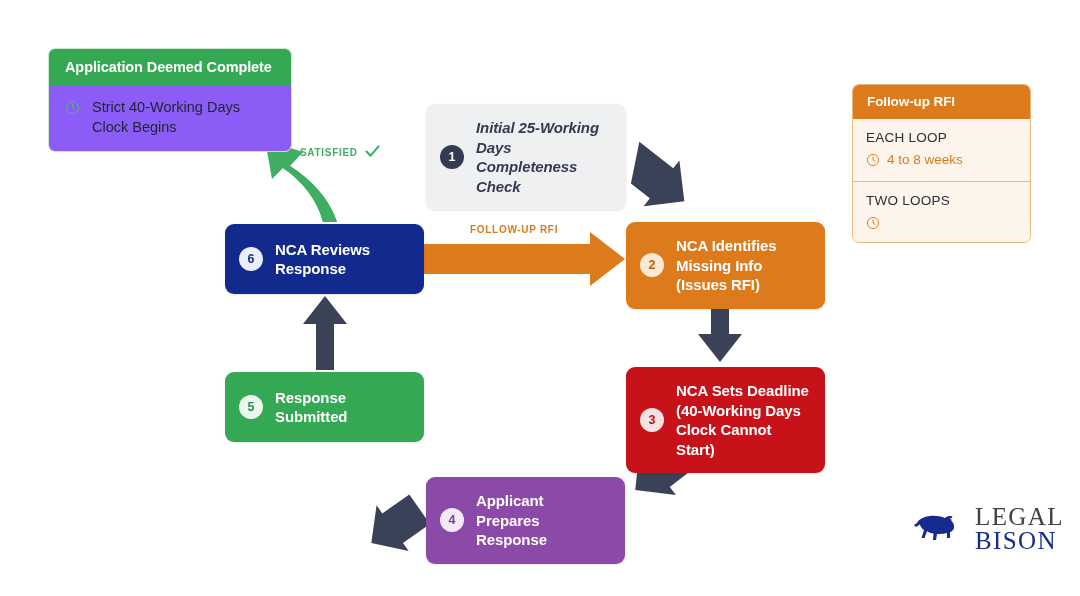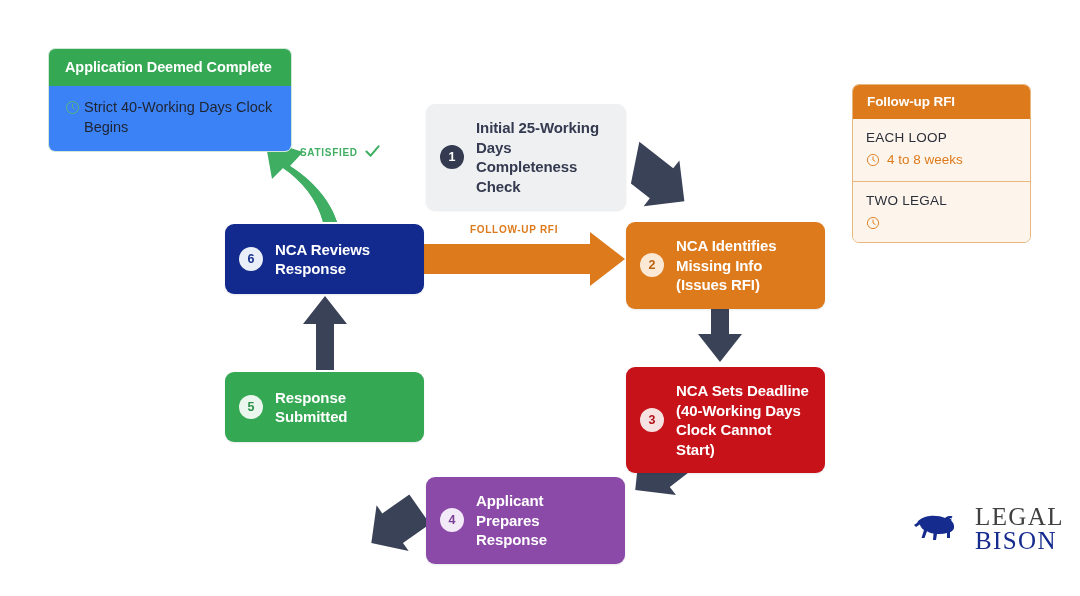--- a/index.html
+++ b/index.html
@@ -28,21 +28,21 @@
     font-size:12.5px;font-weight:700;line-height:1;
   }
   .node .ntext{
     font-size:15px;font-weight:700;line-height:1.30;
     letter-spacing:-0.1px;
   }
 
   
   #node1{left:426px;top:104px;width:200px;min-height:84px;background:#eff0f2;}
   #node1 .badge{background:#343a50;color:#ffffff;}
-  #node1 .ntext{color:#343a50;}
+  #node1 .ntext{color:#343a50;font-style:italic;}
 
   
   #node2{left:626px;top:222px;width:199px;min-height:74px;background:#dd7a1c;}
   #node2 .badge{background:#fbe9d6;color:#b96413;}
   #node2 .ntext{color:#ffffff;}
 
   
   #node3{left:626px;top:367px;width:199px;min-height:76px;background:#c7121a;}
   #node3 .badge{background:#f7e2e2;color:#b21219;}
   #node3 .ntext{color:#ffffff;}
@@ -67,23 +67,23 @@
     position:absolute;left:48px;top:48px;width:242px;
     border:1px solid #cfe8d6;border-radius:7px;overflow:hidden;
     background:#f3faf5;
   }
   #complete-card .cc-head{
     background:#34a853;color:#ffffff;
     font-size:14.5px;font-weight:700;letter-spacing:-0.1px;
     padding:10px 14px 11px 16px;
   }
   #complete-card .cc-body{
-    display:flex;align-items:flex-start;gap:4px;
+    display:flex;align-items:flex-start;gap:12px;
     padding:12px 14px 14px 16px;
-    background:#3b82f6;
+    background:#8b5cf6;
   }
   #complete-card .cc-text{
     font-size:14.5px;color:#1f2430;line-height:1.35;
   }
 
   
   #rfi-panel{
     position:absolute;left:852px;top:84px;width:177px;
     border:1px solid #e7b77c;border-radius:7px;overflow:hidden;
     background:#fdf5ec;
@@ -236,21 +236,21 @@
           <svg class="clock" width="14" height="14" viewBox="0 0 20 20">
             <circle cx="10" cy="10" r="8" fill="none" stroke="#dd7a1c" stroke-width="1.3"></circle>
             <path d="M10 5.5 V10 L13 12" fill="none" stroke="#dd7a1c" stroke-width="1.3" stroke-linecap="round"></path>
           </svg>
         </span>
         <span>4 to 8 weeks</span>
       </div>
     </div>
 
     <div class="rp-row">
-      <div class="rp-label">TWO LEGAL</div>
+      <div class="rp-label">TWO LOOPS</div>
       <div class="rp-val">
         <span>
           <svg class="clock" width="14" height="14" viewBox="0 0 20 20">
             <circle cx="10" cy="10" r="8" fill="none" stroke="#dd7a1c" stroke-width="1.3"></circle>
             <path d="M10 5.5 V10 L13 12" fill="none" stroke="#dd7a1c" stroke-width="1.3" stroke-linecap="round"></path>
           </svg>
         </span>
       </div>
     </div>
   </div>

